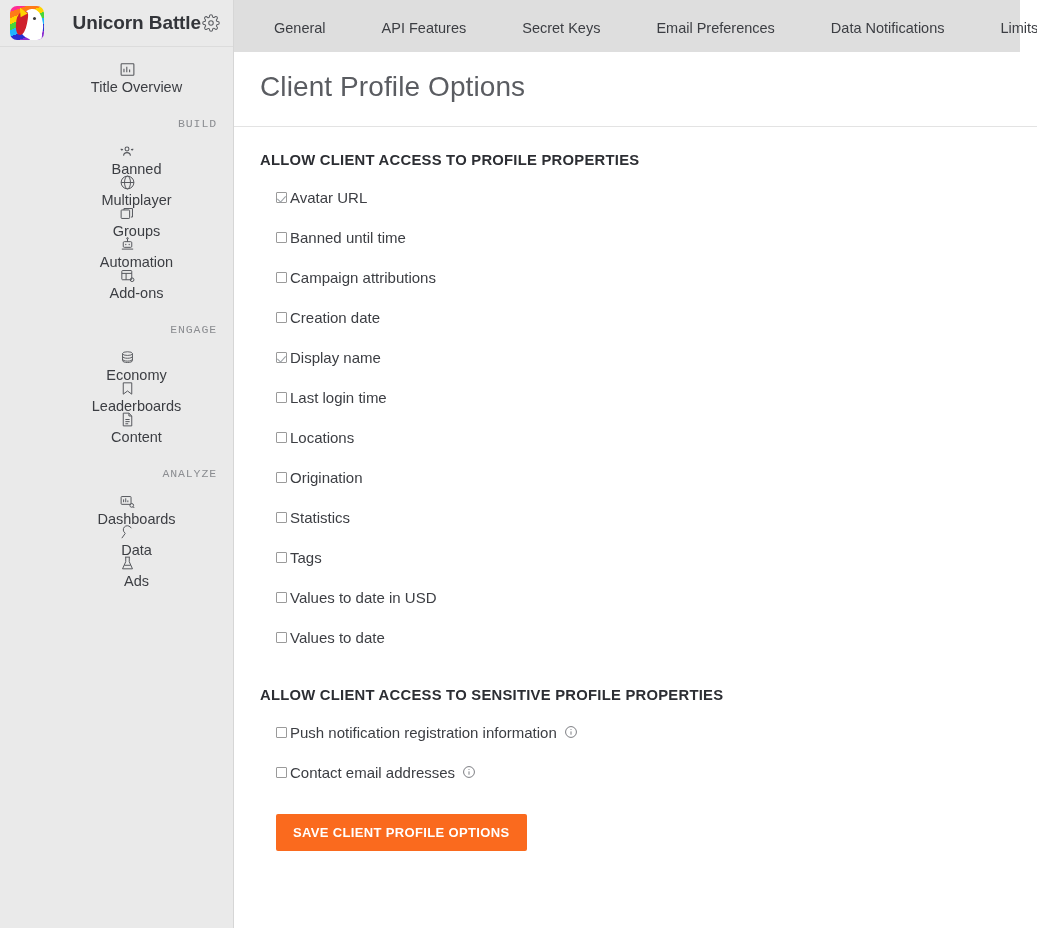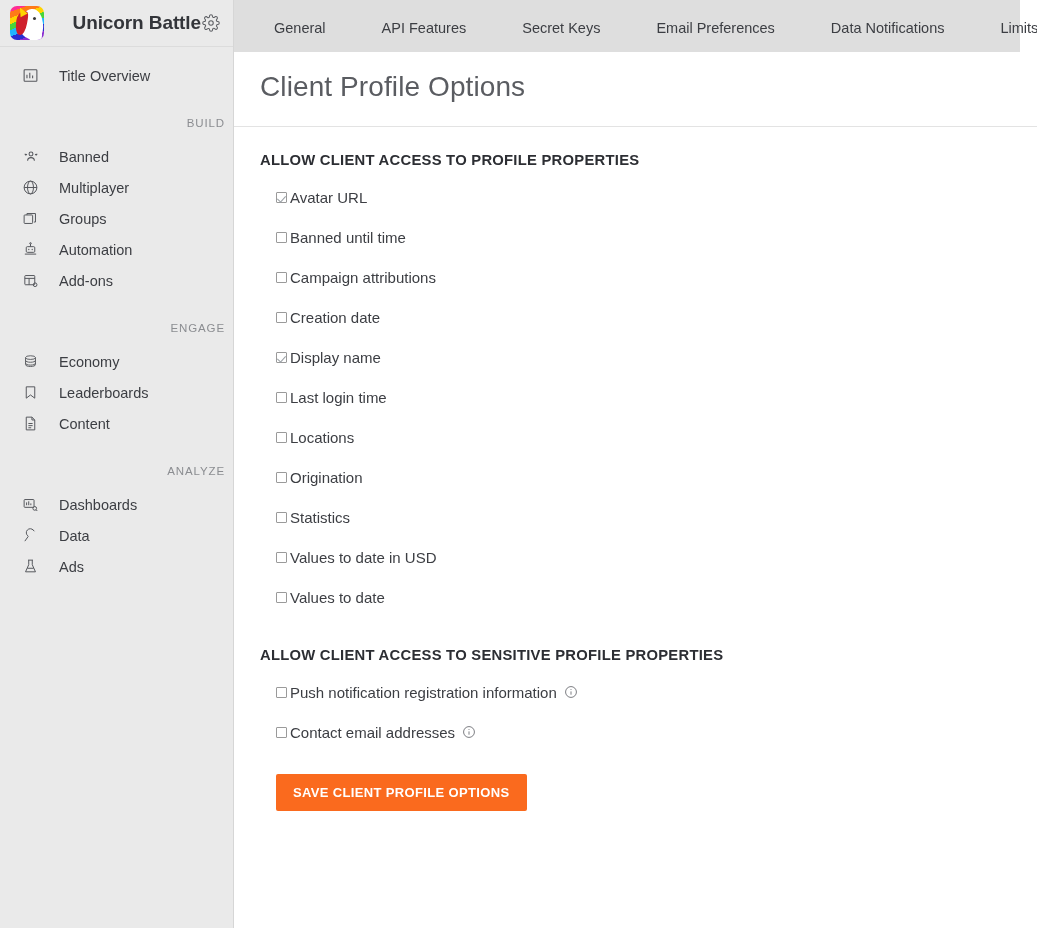--- a/index.html
+++ b/index.html
@@ -109,31 +109,33 @@
     width: 20px; height: 20px;
     flex: 0 0 auto;
     display: flex; align-items: center; justify-content: center;
     cursor: pointer;
   }
 
   .nav-section-label {
     font-size: 11.5px;
     color: #8b8d91;
     letter-spacing: 0.9px;
-    padding: 0 8px 0 21px;
+    padding: 0 16px 0 21px;
     text-transform: uppercase;
+    font-family: Liberation Mono, monospace;
   }
 
   .nav-item {
     display: flex;
     align-items: center;
     height: 31px;
     padding-left: 21px;
     cursor: pointer;
     color: #3e4045;
+    flex-direction: column;
   }
   .nav-item .nav-icon {
     width: 19px; height: 19px;
     flex: 0 0 auto;
     display: flex; align-items: center; justify-content: center;
     color: #55575c;
   }
   .nav-item .nav-label {
     margin-left: 19px;
     font-size: 14.5px;
@@ -501,20 +503,24 @@
       <div class="opt-row">
         <span class="cbx"></span>
         <span class="opt-label">Origination</span>
       </div>
       <div class="opt-row">
         <span class="cbx"></span>
         <span class="opt-label">Statistics</span>
       </div>
       <div class="opt-row">
         <span class="cbx"></span>
+        <span class="opt-label">Tags</span>
+      </div>
+      <div class="opt-row">
+        <span class="cbx"></span>
         <span class="opt-label">Values to date in USD</span>
       </div>
       <div class="opt-row">
         <span class="cbx"></span>
         <span class="opt-label">Values to date</span>
       </div>
 
       <div class="section-heading second">ALLOW CLIENT ACCESS TO SENSITIVE PROFILE PROPERTIES</div>
 
       <div class="opt-row">

